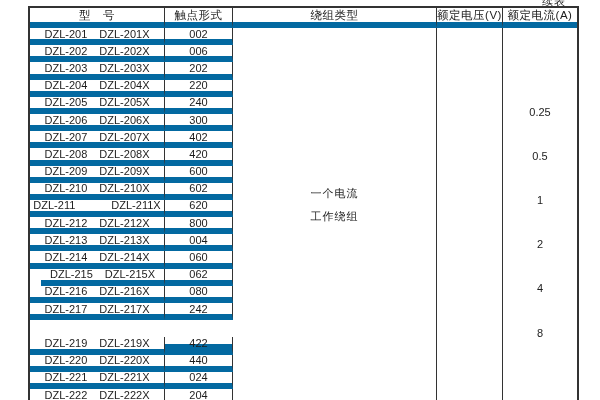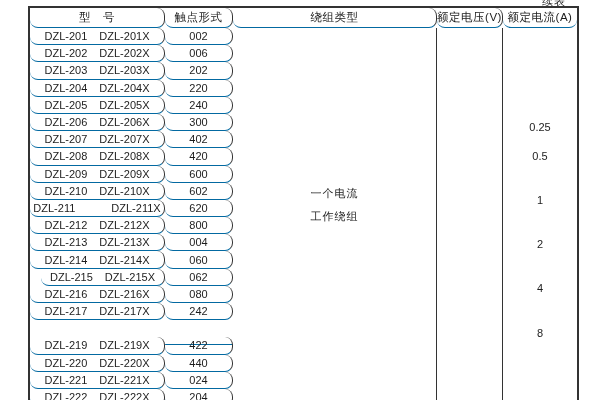--- a/index.html
+++ b/index.html
@@ -34,24 +34,23 @@
     grid-template-rows: 20px repeat(22, 17.2px);
     border: 2px solid #333333;
     background: #ffffff;
     font-size: 11px;
   }
   .cell {
     display: flex;
     align-items: center;
     justify-content: center;
     border-right: 1px solid #333333;
-    border-bottom: 1px solid #0369a1;
+    border-bottom: 6px solid #0369a1;
     overflow: hidden;
     white-space: nowrap;
-    border-radius: 8px;
   }
   .cell.last-col { border-right: none; }
   .header-cell { font-size: 11.5px; letter-spacing: 0.5px; }
   .model-cell { gap: 12px; }
   .merged-cell {
     position: relative;
     border-right: 1px solid #333333;
     border-bottom: none;
   }
   .merged-cell.last-col { border-right: none; }
@@ -85,21 +84,21 @@
     <div class="cell header-cell" style="grid-column:4; grid-row:1;">额定电压(V)</div>
     <div class="cell header-cell" style="grid-column:3; grid-row:1;">绕组类型</div>
     <div class="cell header-cell last-col" style="grid-column:5; grid-row:1;">额定电流(A)</div>
 
     <div class="merged-cell" style="grid-column:3; grid-row:2 / span 22;" id="winding-cell">
         <div class="winding-line" style="top: 159px;">一个电流</div>
         <div class="winding-line" style="top: 182px;">工作绕组</div>
       </div>
     <div class="merged-cell" style="grid-column:4; grid-row:2 / span 22;"></div>
     <div class="merged-cell last-col" style="grid-column:5; grid-row:2 / span 22;" id="current-cell">
-        <div class="current-value" style="top: 94px;">0.25</div>
+        <div class="current-value" style="top: 79px;">0.25</div>
         <div class="current-value" style="top: 123px;">0.5</div>
         <div class="current-value" style="top: 167px;">1</div>
         <div class="current-value" style="top: 211px;">2</div>
         <div class="current-value" style="top: 255px;">4</div>
         <div class="current-value" style="top: 300px;">8</div>
       </div>
 
   <div class="cell model-cell" style="grid-area: 2 / 1;">
         <div class="model-value">DZL-201</div>
         <div class="model-x-value">DZL-201X</div>

